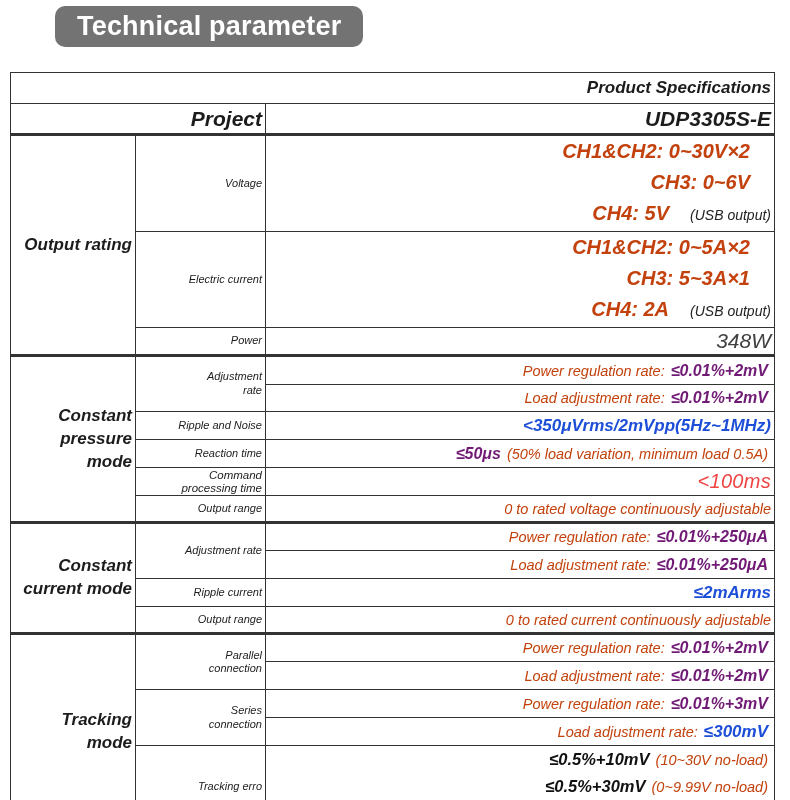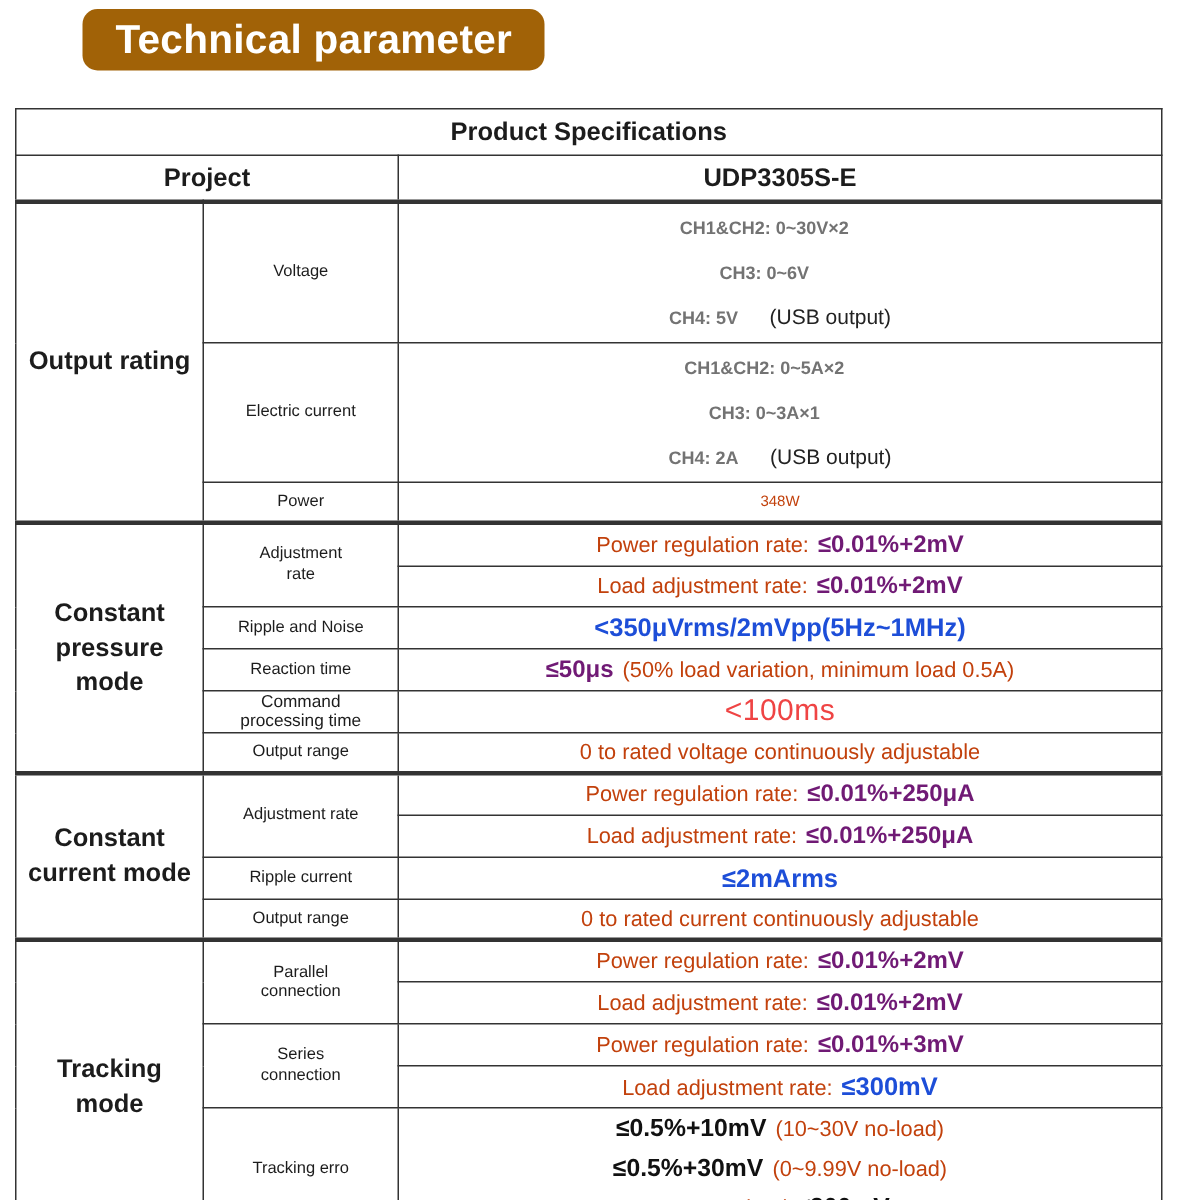--- a/index.html
+++ b/index.html
@@ -1,55 +1,55 @@
 <!DOCTYPE html>
 <html><head>
 <meta charset="utf-8">
 <style>
   * { box-sizing: border-box; margin: 0; padding: 0; }
   html, body { width: 790px; height: 800px; overflow: hidden; background: #ffffff; }
   body { font-family: "Liberation Sans", "DejaVu Sans", sans-serif; color: #1c1c1c; position: relative; }
 
   .banner {
     position: absolute; left: 55px; top: 6px; height: 41px;
-    background: #a16207; color: #ffffff;
+    background: #737373; color: #ffffff;
     border-radius: 10px; padding: 0 22px;
     font-size: 27px; font-weight: bold; line-height: 41px;
     letter-spacing: 0.2px;
   }
 
   table.spec {
     position: absolute; left: 10px; top: 72px; width: 765px;
     border-collapse: collapse; table-layout: fixed;
   }
   col.c1 { width: 125px; }
   col.c2 { width: 130px; }
-  td, th { border: 1.5px solid #333333; text-align: center; vertical-align: middle; padding: 1px 3px; background: #ffffff; }
+  td, th { border: 1.5px solid #333333; text-align: right; vertical-align: middle; padding: 1px 3px; background: #ffffff; font-style: italic; }
 
   tr.thick-below td, tr.thick-below th { border-bottom-width: 3px; }
   tr.sect-top td { border-top-width: 3px; }
 
   th.title { font-size: 17px; font-weight: bold; height: 31px; }
-  .proj { font-size: 17px; font-weight: bold; }
+  .proj { font-size: 21px; font-weight: bold; }
   .cat  { font-size: 17px; font-weight: bold; line-height: 1.35; }
   .sub  { font-size: 11px; font-weight: normal; line-height: 1.25; }
   .subsmall { font-size: 11.5px; line-height: 1.1; }
   .ml   { white-space: pre-line; }
 
   .val  { font-size: 14.5px; }
   .seg  { margin: 0 3px; }
   .seg:empty { display: none; }
   .vpre  { font-size: 14.5px; font-weight: normal; color: #c2410c; }
   .vmain { font-size: 16px; font-weight: bold; color: #701a75; }
   .vmed  { font-size: 17px; font-weight: bold; color: #1d4ed8; }
   .vbig  { font-size: 20px; font-weight: normal; color: #ef4444; letter-spacing: 0.3px; }
-  .vplain{ font-size: 10px; font-weight: normal; color: #c2410c; }
+  .vplain{ font-size: 21px; font-weight: normal; color: #404040; }
 
   .vline { display: block; line-height: 29px; }
-  .vline .segm { font-size: 12px; font-weight: bold; color: #737373; }
+  .vline .segm { font-size: 20px; font-weight: bold; color: #c2410c; }
   .vline .segn { font-size: 14px; font-weight: normal; color: #222222; margin-left: 21px; }
 
   .eline { display: block; line-height: 25.5px; }
   .eline .segb { font-size: 16.5px; font-weight: bold; color: #111111; }
 </style>
 </head>
 <body>
 
 <div class="banner">Technical parameter</div>
 
@@ -76,21 +76,21 @@
     <td class="val">
       <span class="vline"><span class="segm">CH1&amp;CH2: 0~30V×2</span><span class="segn"></span></span>
       <span class="vline"><span class="segm">CH3: 0~6V</span><span class="segn"></span></span>
       <span class="vline"><span class="segm">CH4: 5V</span><span class="segn">(USB output)</span></span>
     </td>
   </tr>
   <tr style="height:78px">
     <td class="sub">Electric current</td>
     <td class="val">
       <span class="vline"><span class="segm">CH1&amp;CH2: 0~5A×2</span><span class="segn"></span></span>
-      <span class="vline"><span class="segm">CH3: 0~3A×1</span><span class="segn"></span></span>
+      <span class="vline"><span class="segm">CH3: 5~3A×1</span><span class="segn"></span></span>
       <span class="vline"><span class="segm">CH4: 2A</span><span class="segn">(USB output)</span></span>
     </td>
   </tr>
   <tr style="height:27px">
     <td class="sub">Power</td>
     <td class="val vplain">348W</td>
   </tr>
 
   <tr class="sect-top" style="height:29px">
     <td class="cat ml" rowspan="6">Constant

